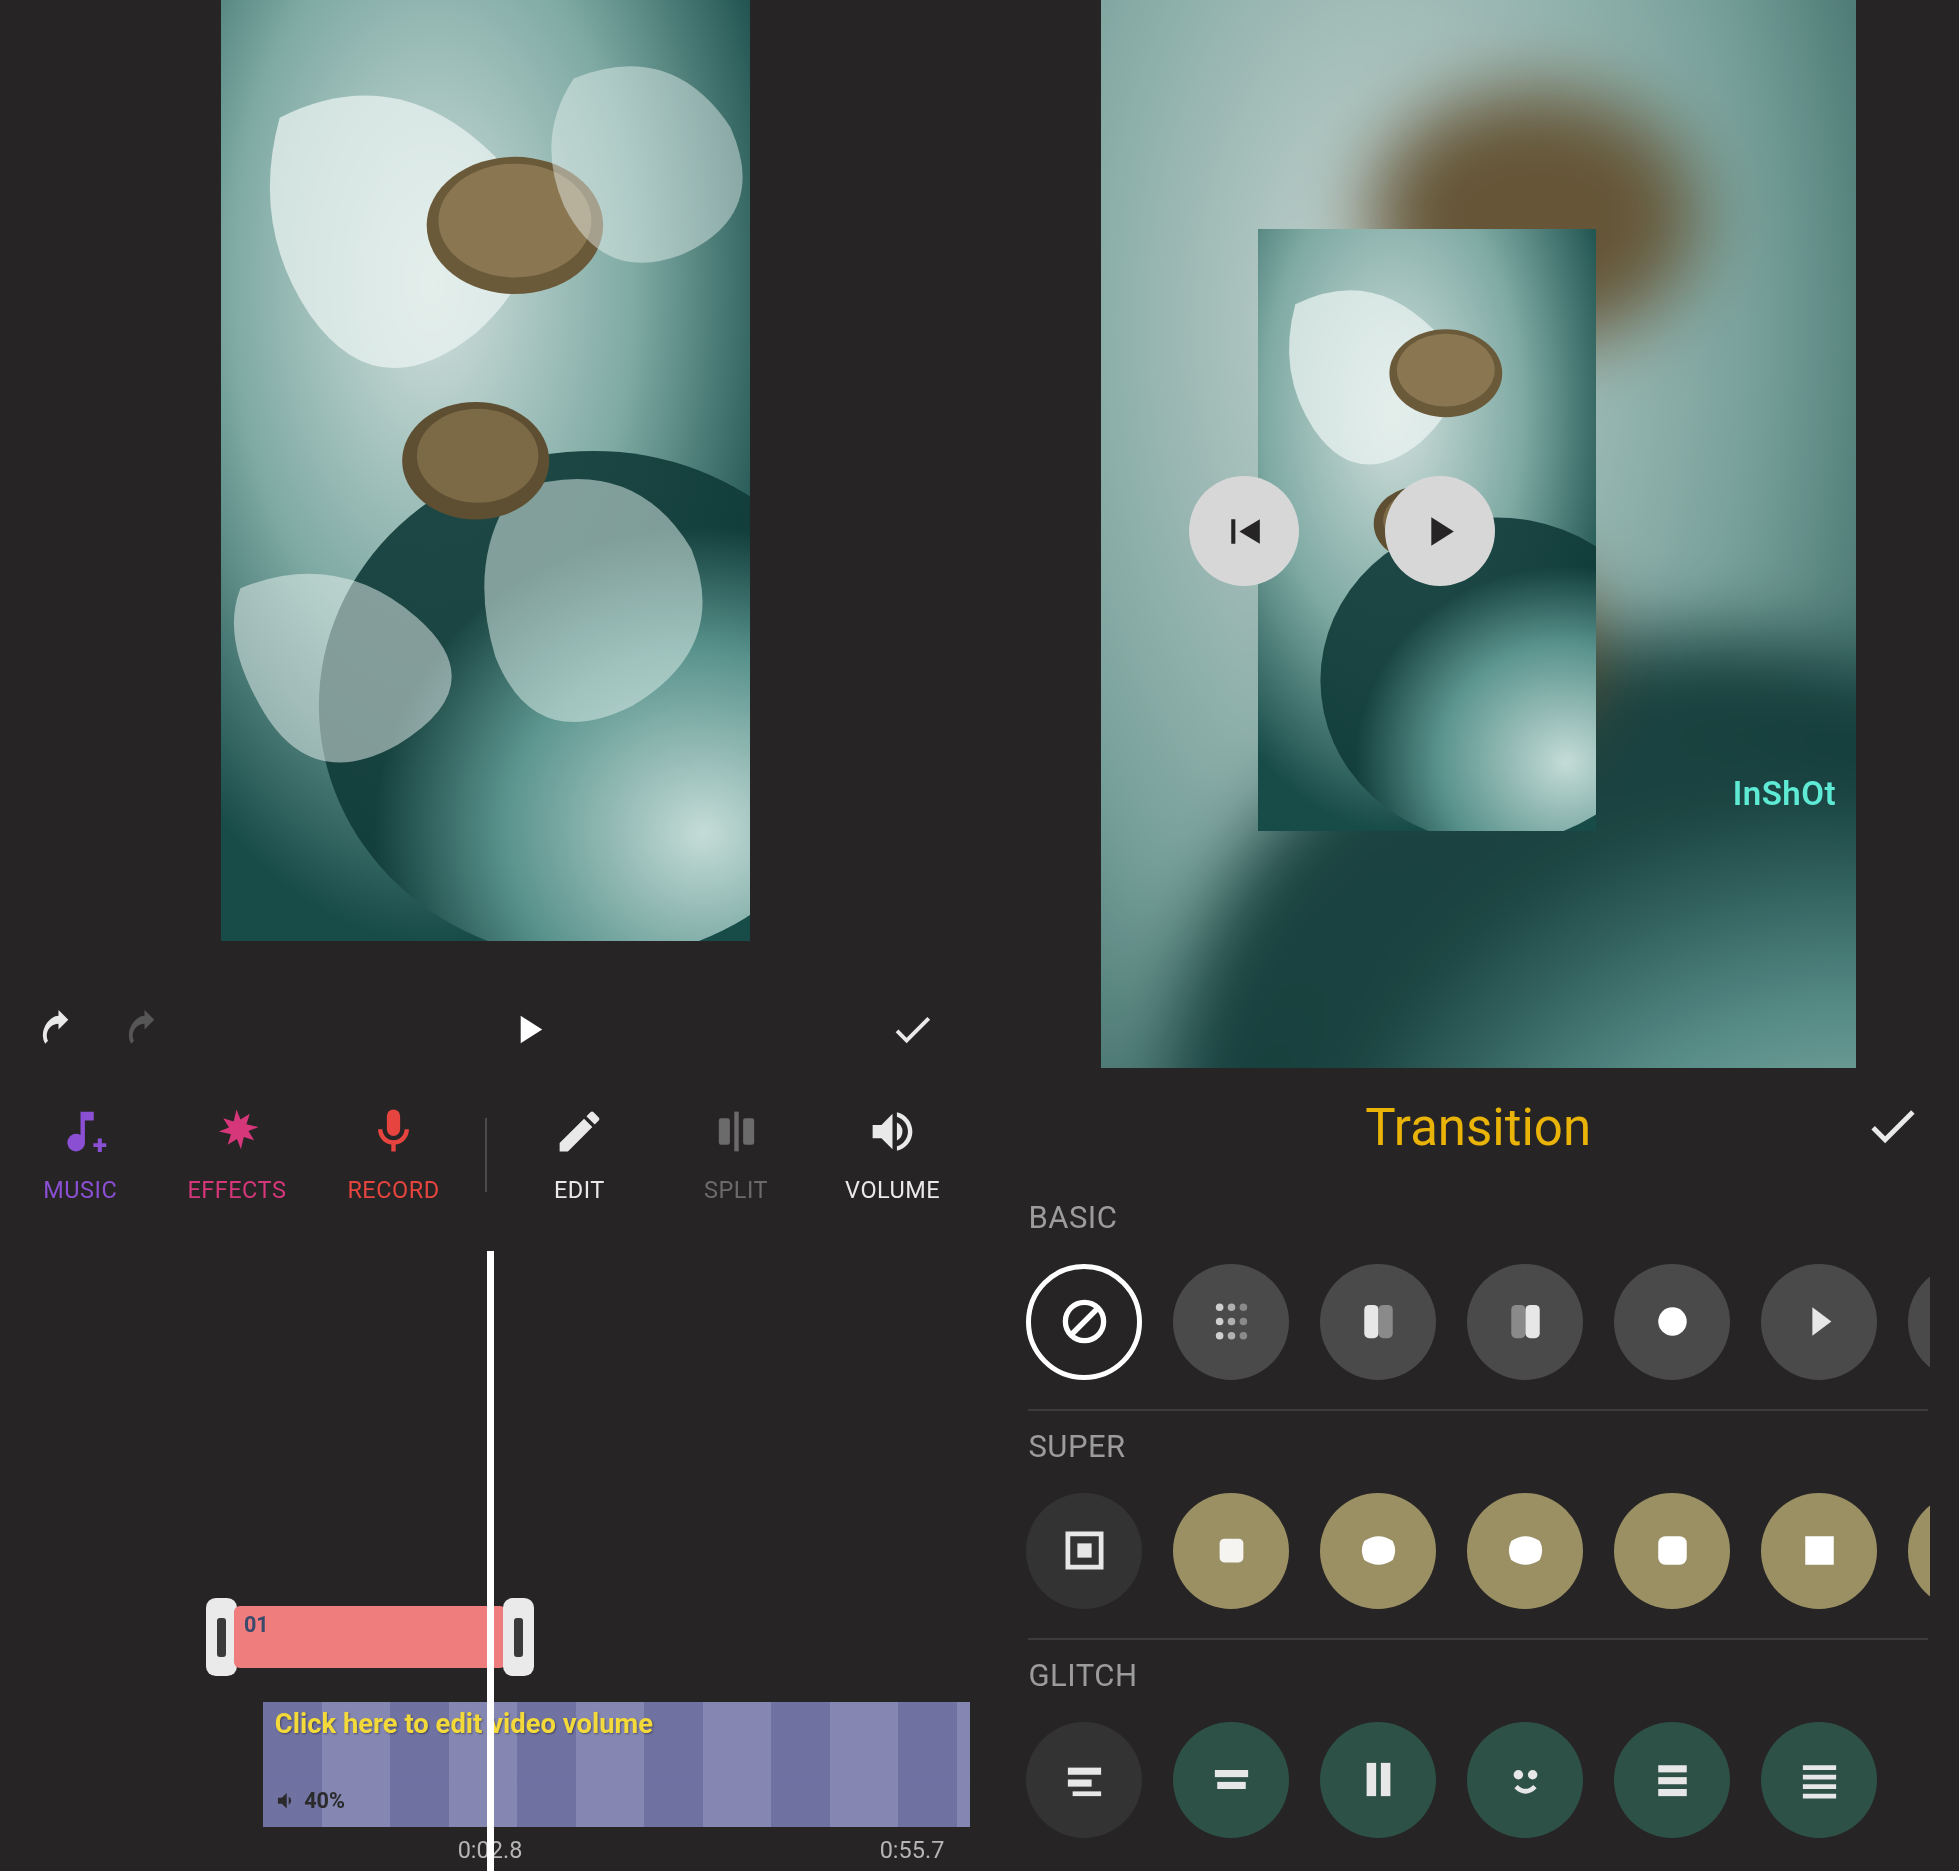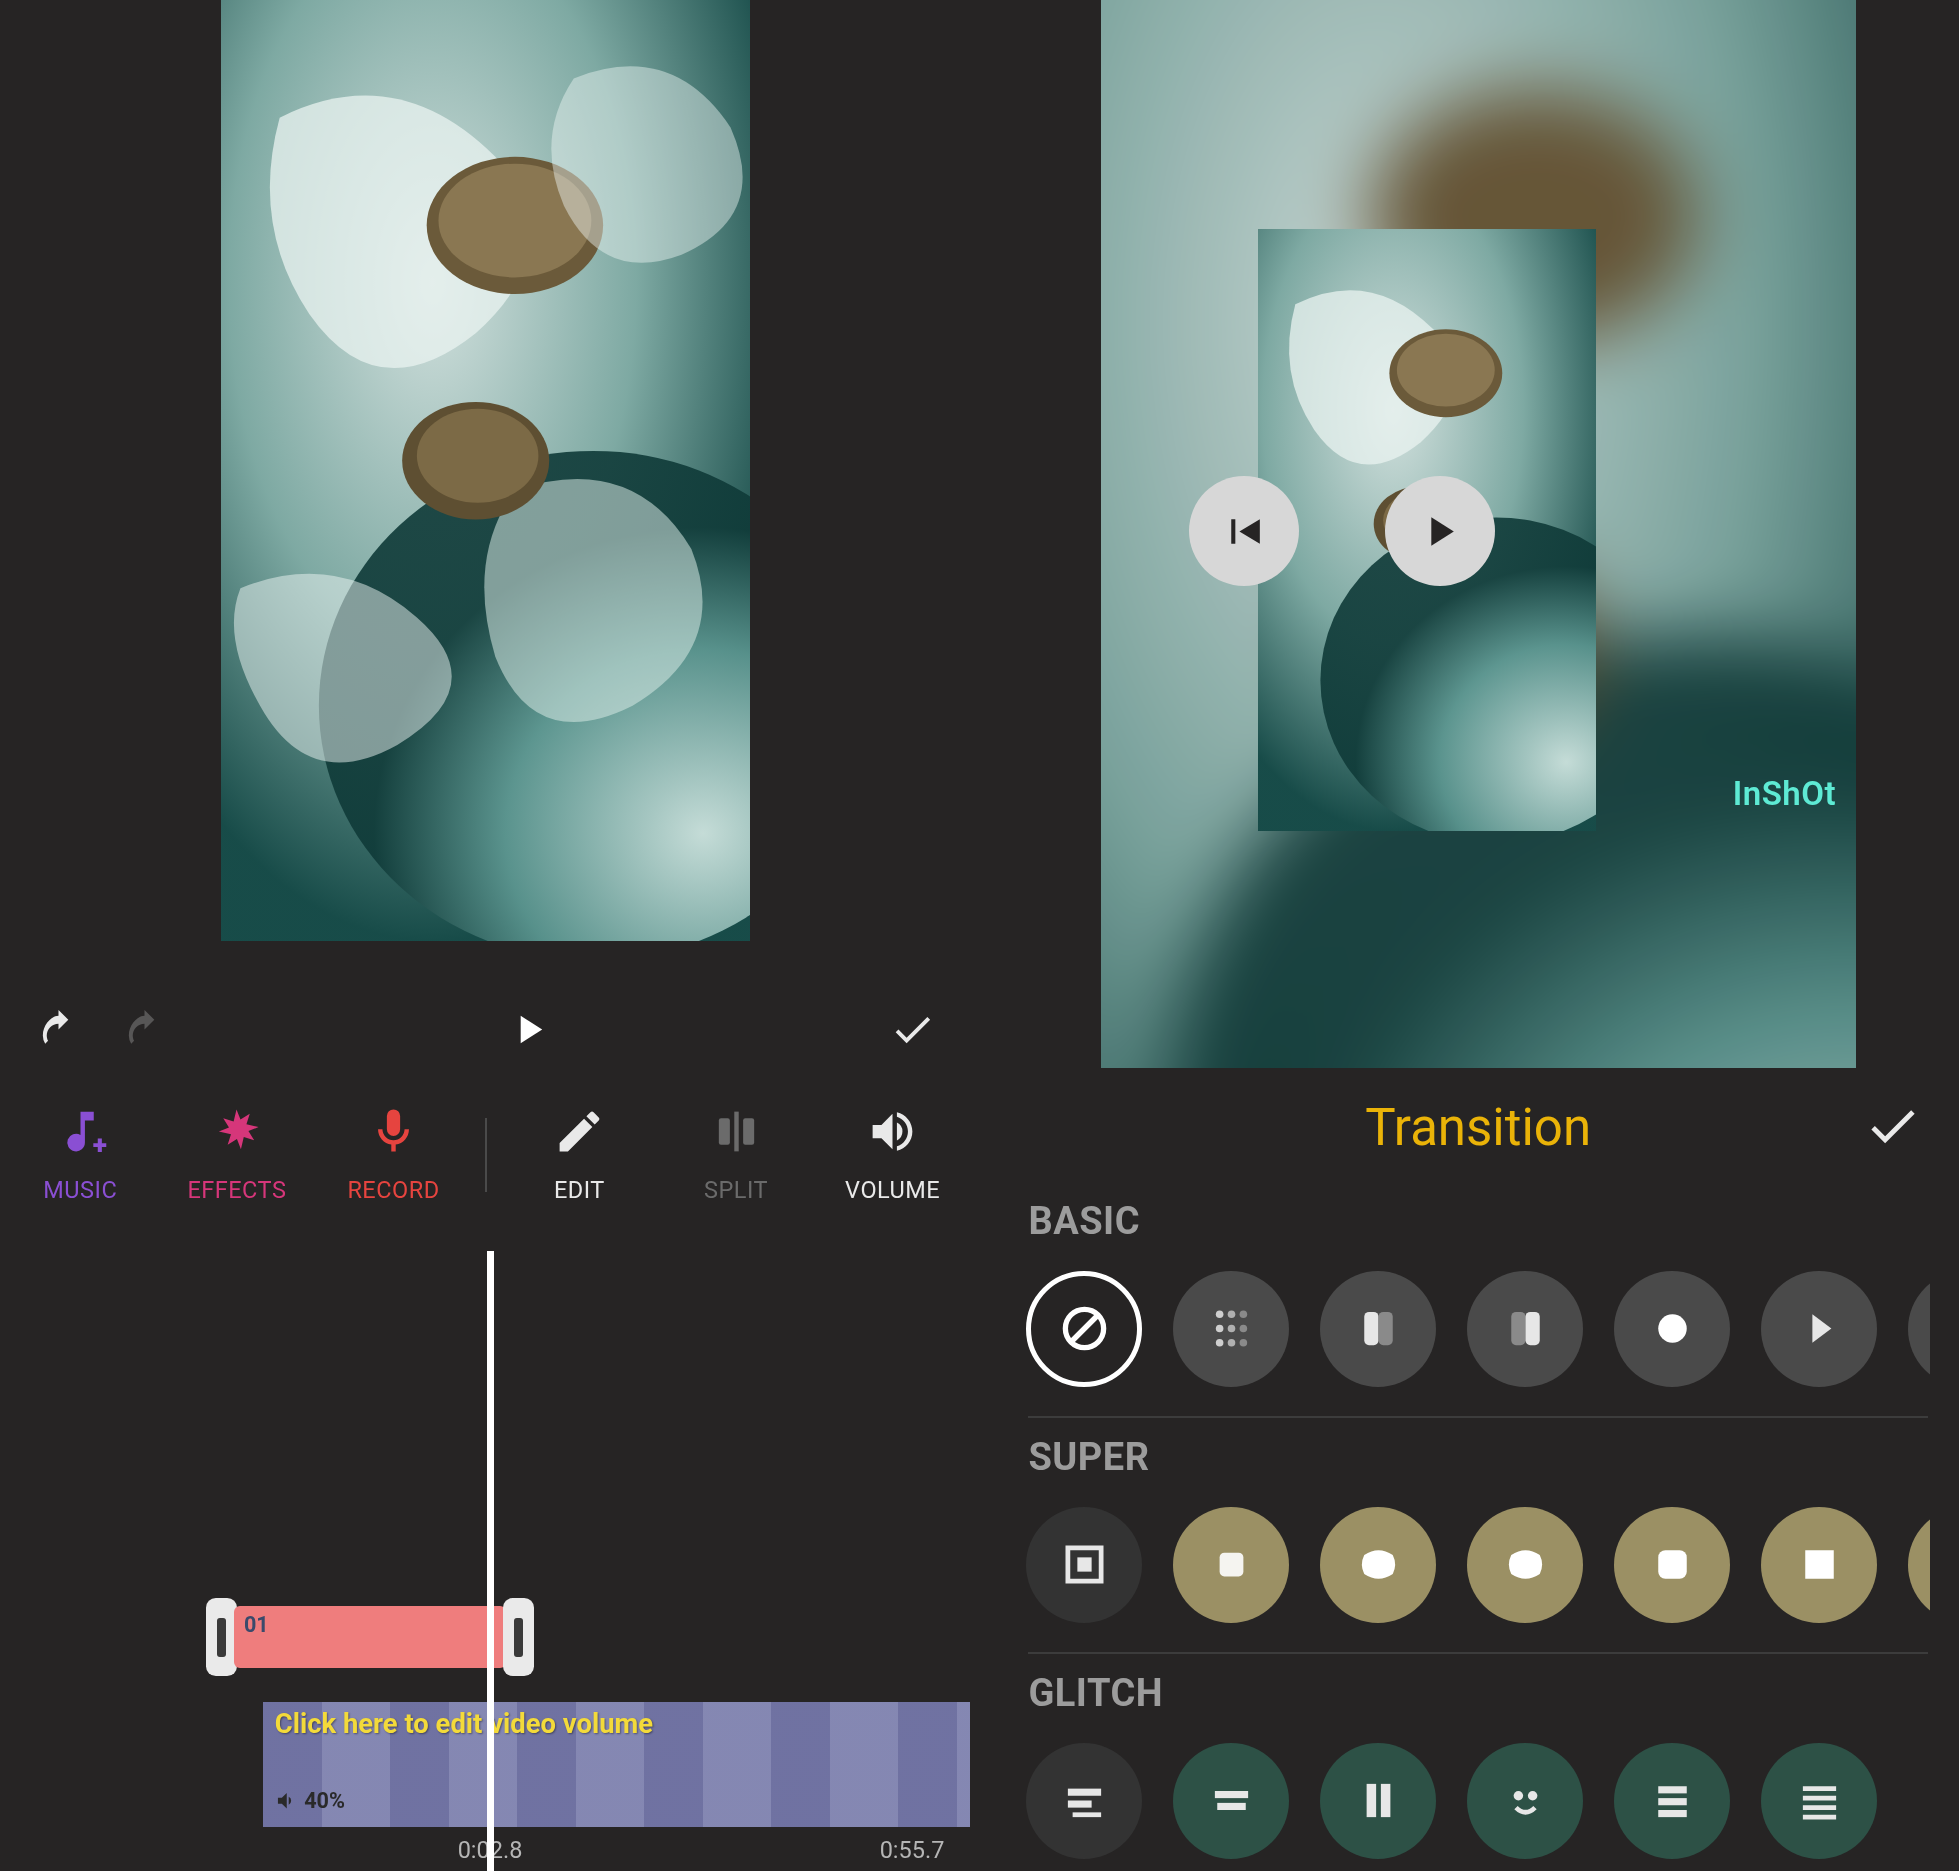--- a/index.html
+++ b/index.html
@@ -62,21 +62,21 @@
 .preview-r .pbtn.play{left:284px}
 
 
 .trhead{display:flex;align-items:center;justify-content:center;height:108px;position:relative;margin-top:5.9px}
 .trhead .title{font-size:51px;font-weight:400;color:#eab308}
 .trhead .confirm{position:absolute;right:37px;top:50%;transform:translateY(-50%);cursor:pointer}
 .trhead .confirm svg{width:59px;height:59px}
 
 
 .cat{padding:0 29px}
-.cat-title{font-size:38px;font-weight:700;letter-spacing:0.5px;margin:17.6px 0 27.4px 2px}
+.cat-title{font-size:31px;font-weight:400;letter-spacing:0.5px;margin:17.6px 0 27.4px 2px}
 .cat-title.basic{color:#9c9c9c}
 .cat-title.super{color:#9c9c9c}
 .cat-title.glitch{color:#9c9c9c}
 .row{display:flex;gap:31px;overflow:hidden}
 .titem{flex:0 0 116px;height:116px;border-radius:50%;display:flex;align-items:center;justify-content:center;cursor:pointer}
 .titem svg{width:57px;height:57px}
 
 .ti-basic-sel{background:transparent;border:5.9px solid #fff}
 .ti-basic-sel svg{width:51px;height:51px}
 .ti-grey{background:#4a4a4a}

